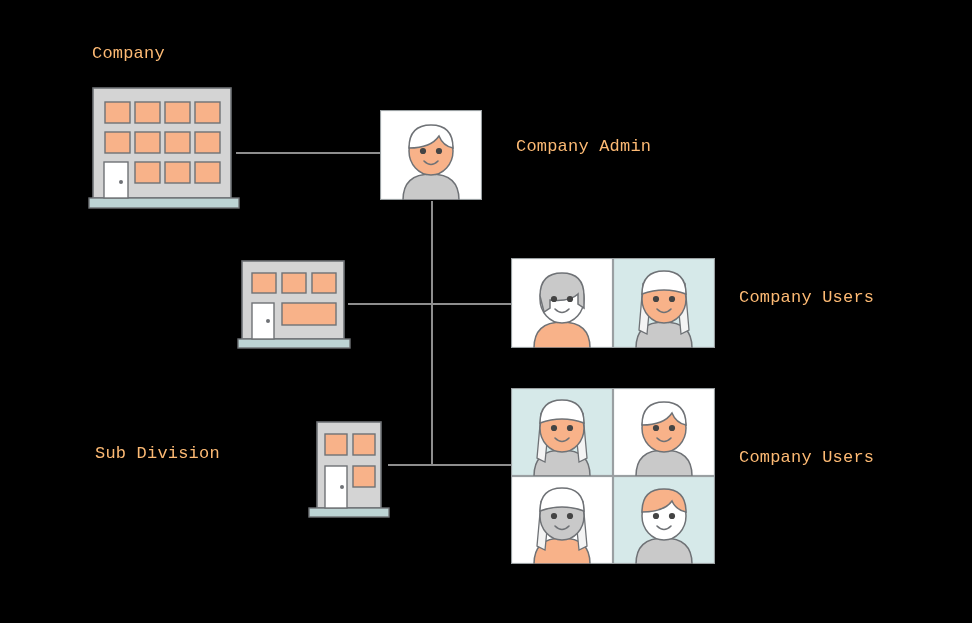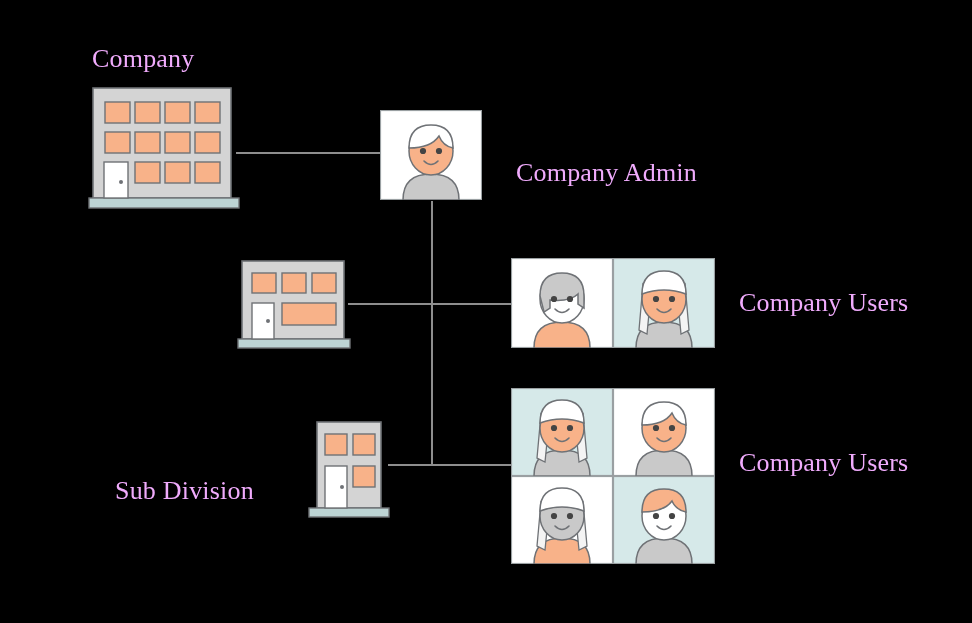--- a/index.html
+++ b/index.html
@@ -4,31 +4,31 @@
 <style>
   html,body{margin:0;padding:0;background:#000;}
   body{
     width:972px;height:623px;position:relative;overflow:hidden;
     font-family:"DejaVu Sans", sans-serif;
   }
   .stage{position:absolute;left:0;top:0;width:972px;height:623px;}
 
   .label{
     position:absolute;
-    color:#f0abfc;
-    font-size:26px;
-    font-family:Liberation Serif, serif;
+    color:#fdba74;
+    font-size:17px;
+    font-family:Liberation Mono, monospace;
     white-space:nowrap;
     letter-spacing:0.2px;
   }
   .lbl-company{left:92px;top:44px;}
-  .lbl-admin{left:516px;top:137px;margin-top:21px;}
+  .lbl-admin{left:516px;top:137px;}
   .lbl-division{left:96px;top:288px;}
   .lbl-users1{left:739px;top:288px;}
-  .lbl-subdivision{left:95px;top:476px;margin-left:20px;}
+  .lbl-subdivision{left:95px;top:444px;}
   .lbl-users2{left:739px;top:448px;}
 
   .line{position:absolute;background:#8e8e8e;}
   .line-h{height:2px;}
   .line-v{width:2px;}
 
   .node{position:absolute;}
   svg{display:block;}
 </style>
 </head>

